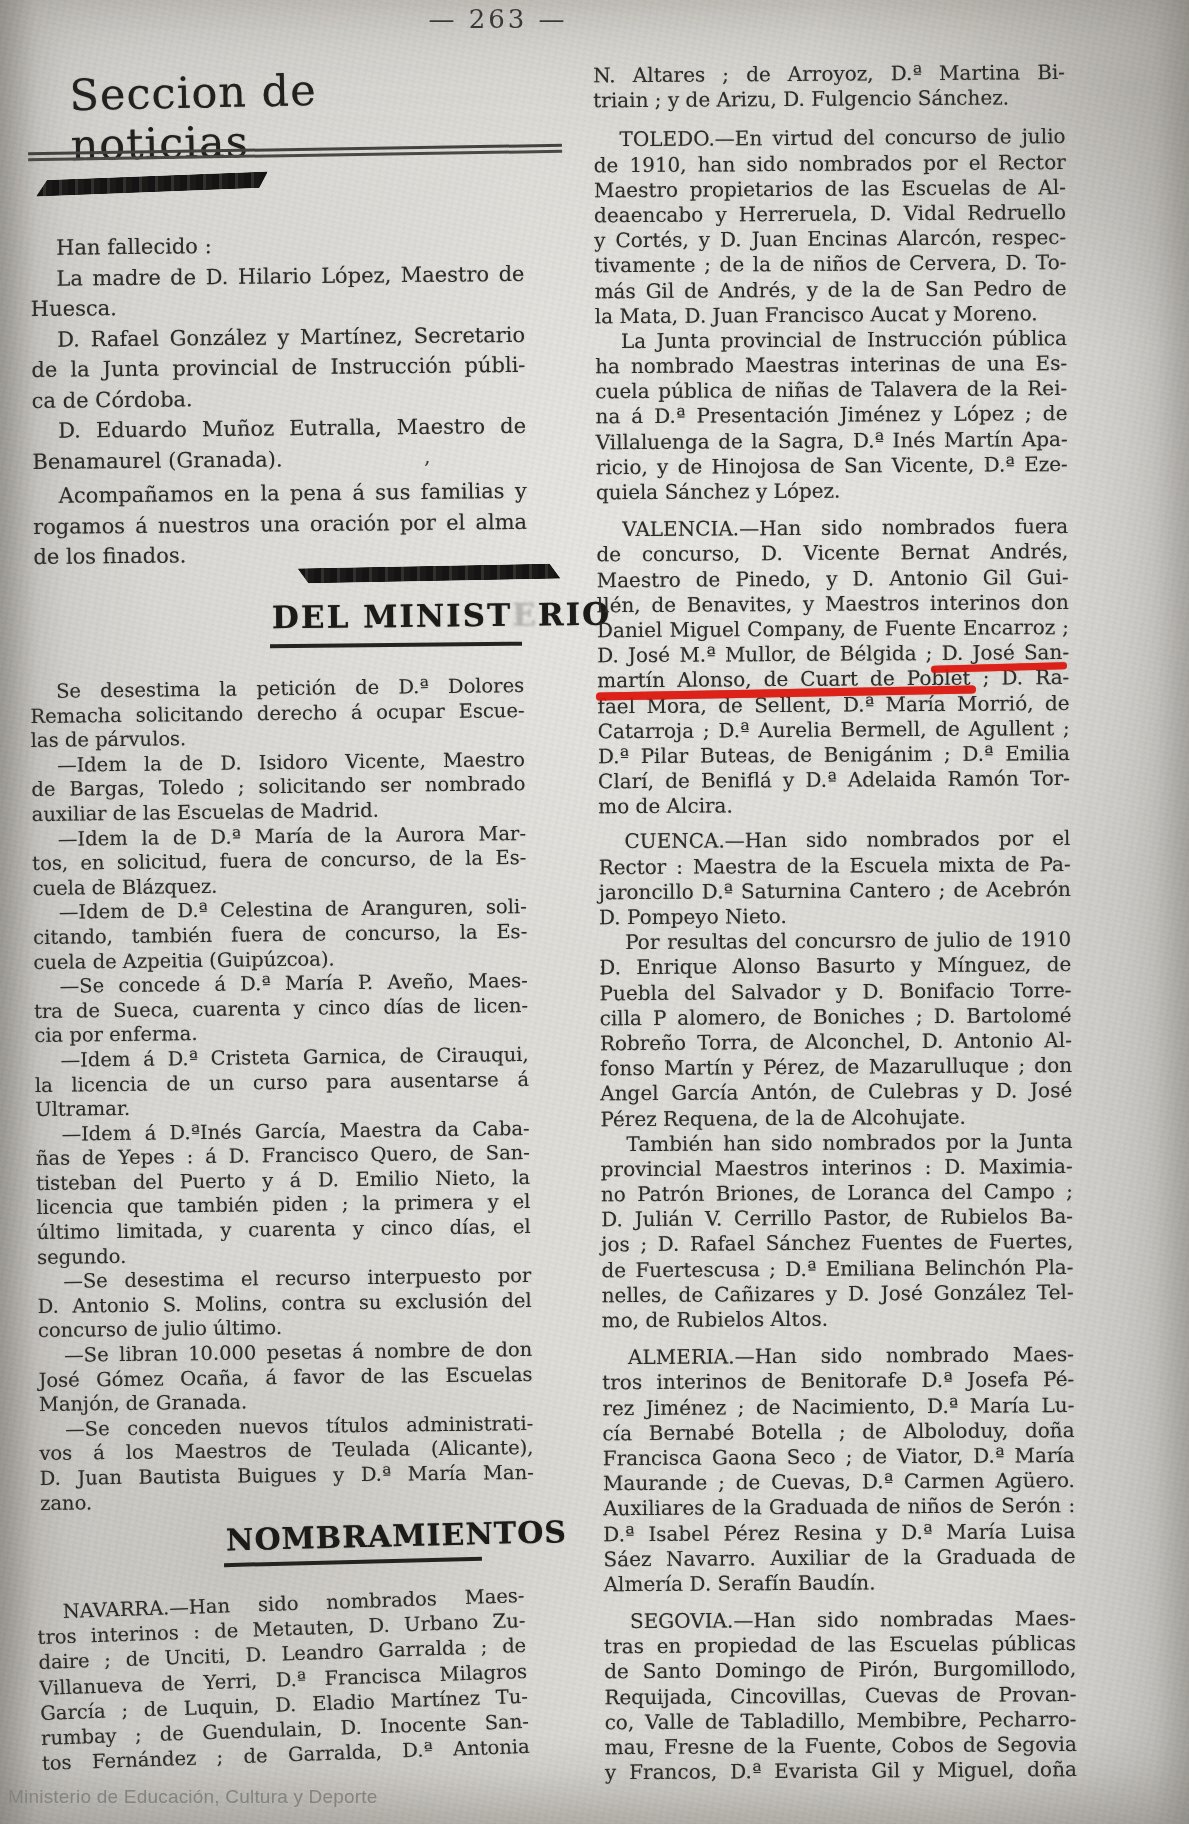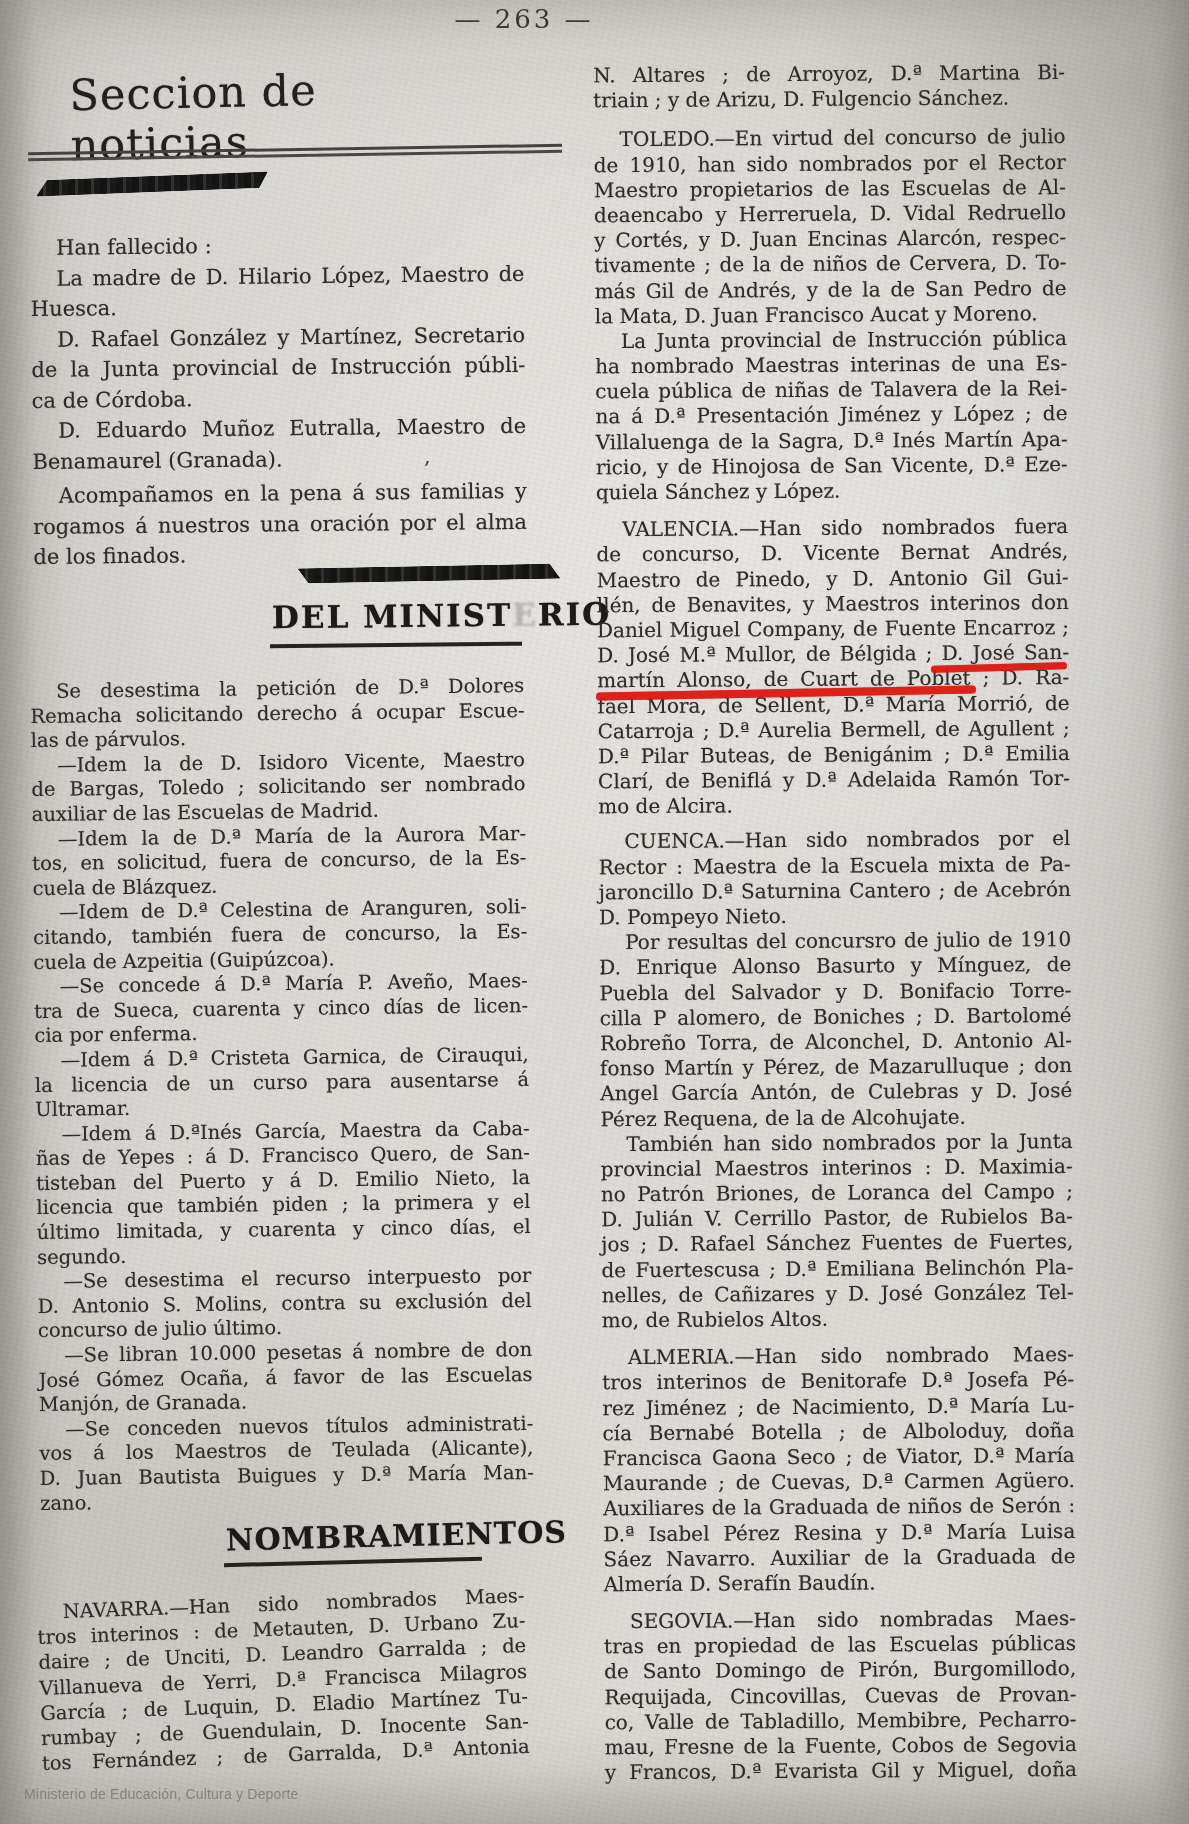--- a/index.html
+++ b/index.html
@@ -18,21 +18,21 @@
       #d8d6d2;
     box-shadow:inset 0 0 140px rgba(80,75,65,.30), inset 0 -30px 60px rgba(90,85,75,.18), inset 20px 0 50px rgba(90,85,75,.14);
   }
   #grain{position:absolute;inset:0;pointer-events:none;opacity:.5;
     background:
       repeating-linear-gradient(13deg, rgba(90,85,80,.05) 0 2px, rgba(255,255,255,.04) 2px 5px),
       repeating-linear-gradient(102deg, rgba(90,85,80,.04) 0 3px, rgba(255,255,255,.03) 3px 7px);
   }
   .abs{position:absolute;}
   
-  .pageno{left:434px;top:4px;width:180px;text-align:center;font-size:26px;letter-spacing:3px;color:#3a3836;}
+  .pageno{left:408px;top:4px;width:180px;text-align:center;font-size:26px;letter-spacing:3px;color:#3a3836;}
   .masthead{left:70px;top:66px;width:400px;font-size:43px;letter-spacing:1px;color:#232120;transform:rotate(-1.2deg);text-shadow:0 0 1px rgba(40,38,35,.6);}
   .rule2{height:2.5px;background:#44423f;box-shadow:0 6px 0 #4a4845;}
   .r2a{left:28px;top:148px;width:534px;transform:rotate(-0.9deg);}
   .ornbar{background:
       repeating-linear-gradient(90deg,#141414 0 7px,#32302d 7px 10px,#1b1a19 10px 16px),#171716;
     box-shadow:0 1px 1px rgba(0,0,0,.4);}
   .bar1{left:36px;top:176px;width:232px;height:16px;transform:rotate(-2.2deg);clip-path:polygon(5% 0,100% 0,96% 100%,0 100%);}
   .bar2{left:298px;top:566px;width:262px;height:15px;transform:rotate(-1.1deg);clip-path:polygon(0 0,96% 0,100% 100%,4% 100%);}
   
   .h-mini{left:272px;top:598px;width:260px;font-size:31px;font-weight:bold;letter-spacing:2px;color:#1d1b19;transform:rotate(-0.6deg);white-space:nowrap;text-shadow:0 0 1px rgba(30,28,25,.7);}
@@ -57,21 +57,21 @@
   .rcol .tline{height:25.2px;line-height:25.2px;}
   .rcol .para.gap{margin-top:12px;}
   .rcol .para.gap-lg{margin-top:14px;}
   .rcol .para.gap-sm{margin-top:10px;}
   
   .redline{border-radius:4px;opacity:.93;box-shadow:0 0 1px rgba(190,20,10,.7);}
   .red1{left:931px;top:664px;width:136px;height:7px;transform:rotate(-1.6deg);}
   .red2{left:596px;top:689px;width:380px;height:8px;transform:rotate(-1.1deg);}
   
   .straycomma{left:424px;top:444px;font-size:21px;color:#3a3836;}
-  .watermark{left:8px;top:1786px;font-family:"Liberation Sans","DejaVu Sans",sans-serif;font-size:14px;color:#85837f;letter-spacing:.2px;margin-left:16px;}
+  .watermark{left:8px;top:1786px;font-family:"Liberation Sans","DejaVu Sans",sans-serif;font-size:19px;color:#85837f;letter-spacing:.2px;}
 </style>
 </head>
 <body>
 
 <div id="page">
   <div id="grain"></div>
 
   <div class="abs pageno">— 263 —</div>
 
   <div class="abs masthead">Seccion de noticias</div>

